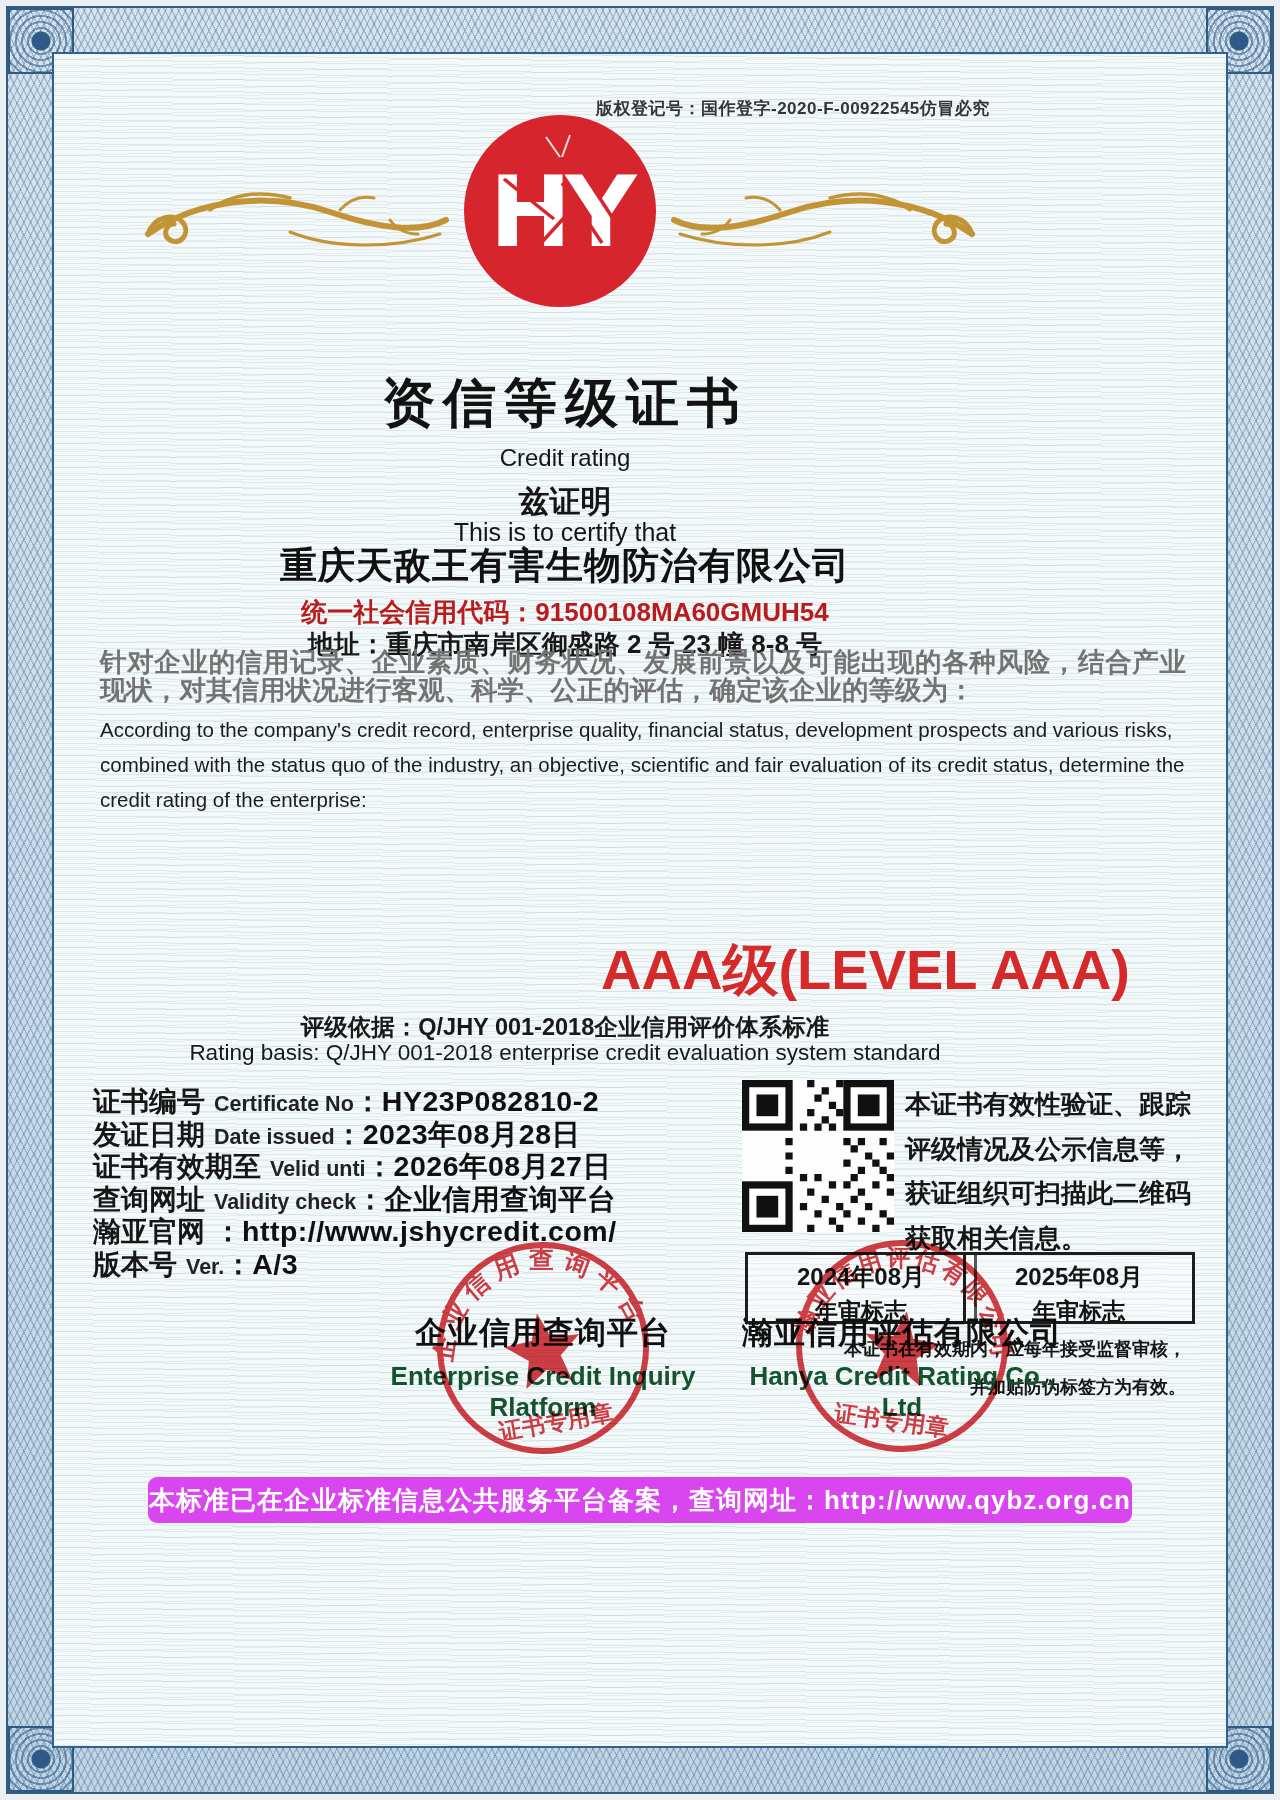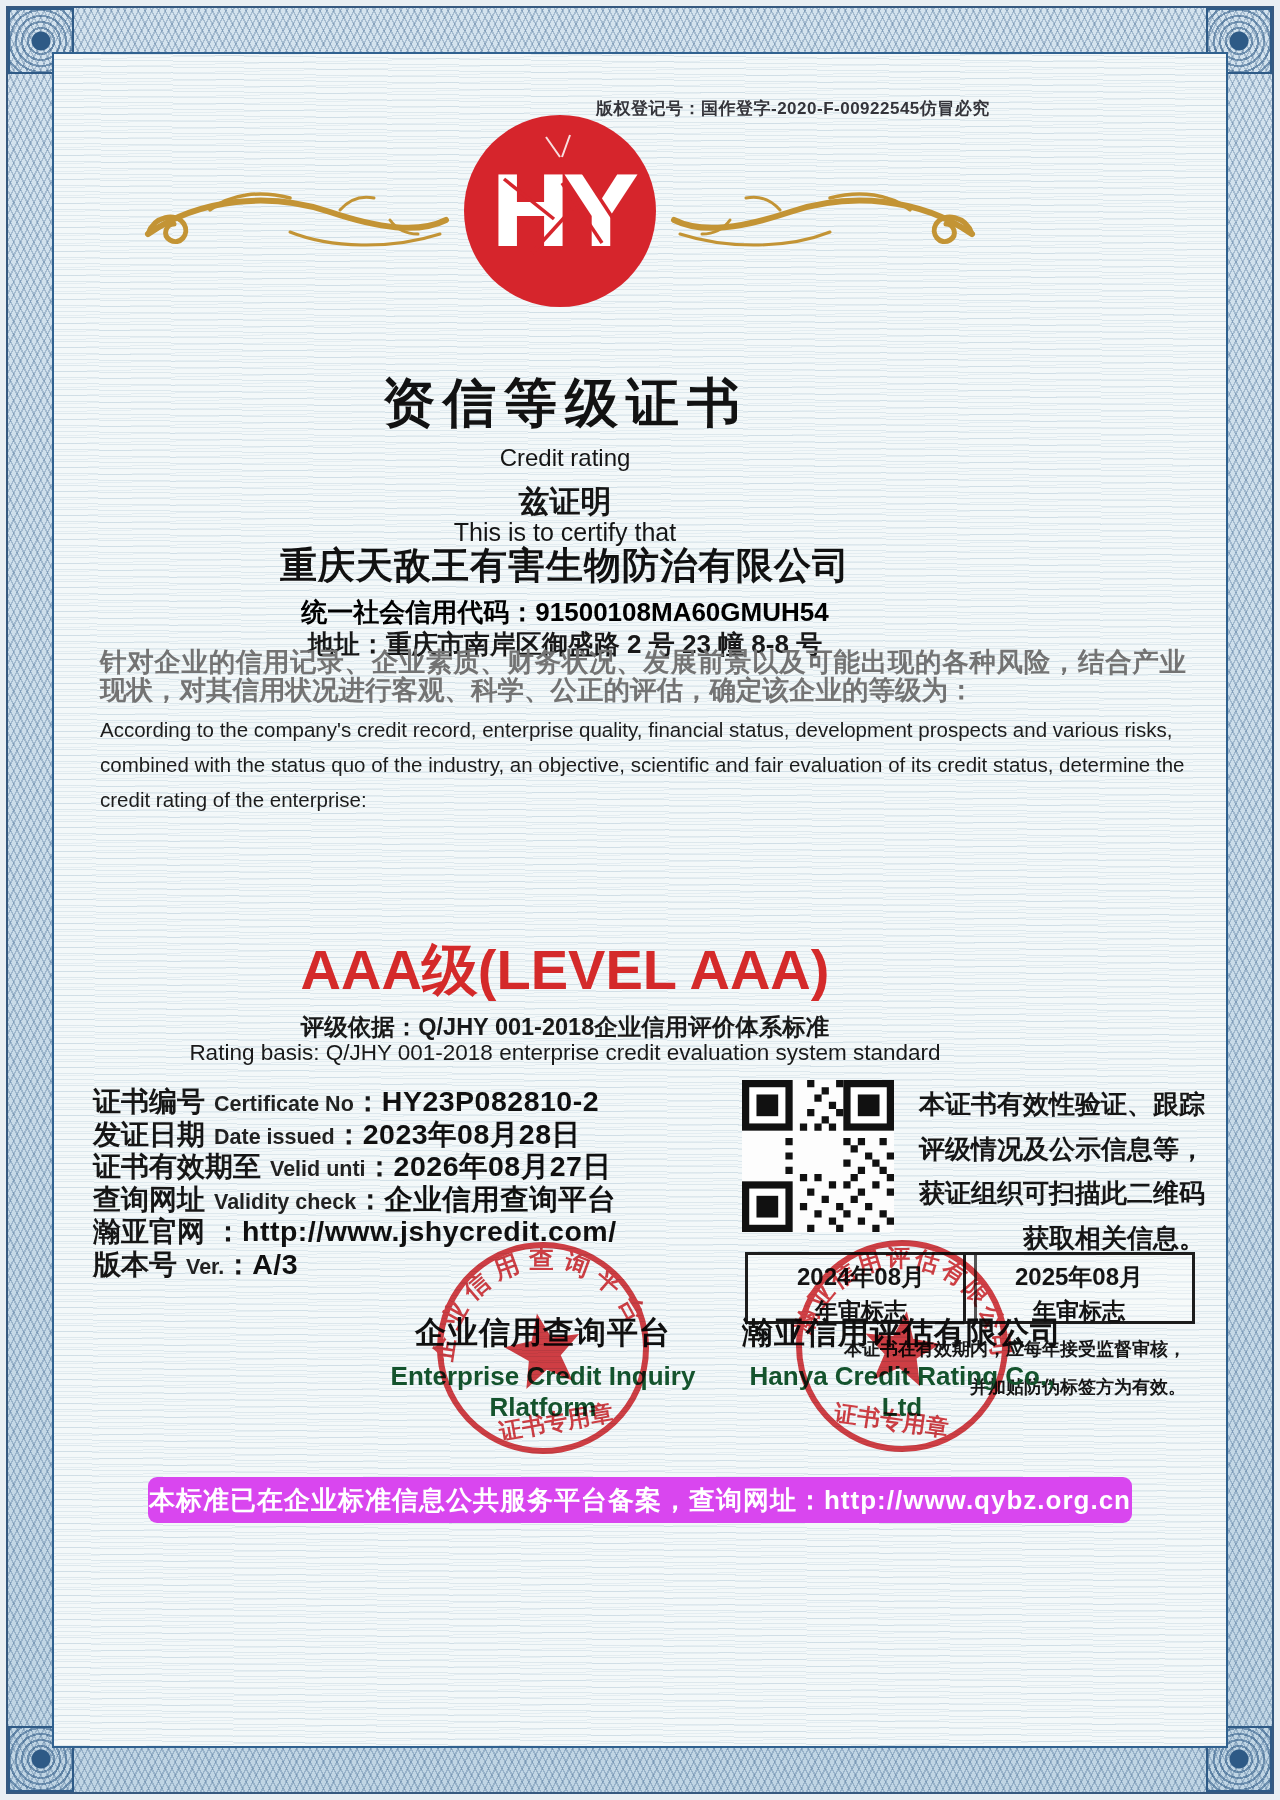--- a/index.html
+++ b/index.html
@@ -41,41 +41,41 @@
   .copyright{top:97px;left:596px;font-size:17px;font-weight:600;color:#34343a;letter-spacing:.5px;}
   .logo-wrap{top:113px;left:462px;width:196px;height:196px;}
   .flourish{top:176px;width:312px;height:96px;}
   .flourish.left{left:140px;}
   .flourish.right{left:668px;transform:scaleX(-1);}
   .title-zh{top:324px;font-size:53px;font-weight:800;letter-spacing:8px;color:#121212;}
   .title-en{top:400px;font-size:24px;font-weight:500;color:#151515;}
   .certify-zh{top:437px;font-size:31px;font-weight:600;color:#151515;}
   .certify-en{top:474px;font-size:25px;font-weight:500;color:#151515;}
   .company-name{top:497px;font-size:37px;font-weight:800;color:#111;letter-spacing:1px;}
-  .credit-code{top:551px;font-size:26px;font-weight:600;color:#000000;}
+  .credit-code{top:551px;font-size:26px;font-weight:600;color:#b91c1c;}
   .address{top:583px;font-size:26px;font-weight:600;color:#181818;}
   
   .statement{top:648px;left:100px;width:1086px;}
   .statement .zh{font-size:26.5px;line-height:28px;font-weight:600;color:#737373;text-align:justify;}
   .statement .en{margin-top:8px;font-size:20.5px;line-height:35px;font-weight:500;color:#1c1c1c;}
   
-  .rating-level{top:889px;font-size:56px;font-weight:800;color:#d42a2a;letter-spacing:0px;}
+  .rating-level{top:889px;font-size:56px;font-weight:800;color:#d42a2a;letter-spacing:0px;text-align:right;}
   .basis-zh{top:967px;font-size:23.5px;font-weight:600;color:#191919;}
   .basis-en{top:996px;font-size:22.5px;font-weight:500;color:#191919;}
   
   .details{top:1083px;left:93px;}
   .detail-line{height:32.6px;display:flex;align-items:baseline;white-space:nowrap;}
   .d-zh{font-size:28px;font-weight:700;color:#161616;}
   .d-en{font-size:21.5px;font-weight:600;color:#222;margin-left:9px;}
   .d-sep{font-size:28px;font-weight:700;color:#161616;}
   .d-val{font-size:28.5px;font-weight:600;color:#101010;letter-spacing:.5px;}
   
   .qr{top:1080px;left:742px;width:152px;height:152px;}
   .qr-note{top:1082px;left:905px;width:300px;}
-  .qr-note div{font-size:26px;line-height:44.5px;font-weight:600;color:#161616;white-space:nowrap;text-align:right;}
+  .qr-note div{font-size:26px;line-height:44.5px;font-weight:600;color:#161616;white-space:nowrap;}
   .review-box{top:1252px;width:232px;height:72px;border:3px solid #1d1d1d;box-sizing:border-box;text-align:center;background:rgba(255,255,255,.25);}
   .review-box.b1{left:745px;}
   .review-box.b2{left:963px;}
   .review-box .m{font-size:24px;font-weight:700;color:#141414;margin-top:6px;}
   .review-box .l{font-size:23px;font-weight:700;color:#141414;margin-top:3px;}
   .validity-note{top:1330px;left:600px;width:586px;text-align:right;}
   .validity-note div{font-size:18px;line-height:38px;font-weight:600;color:#161616;}
   
   .issuer{width:340px;text-align:center;}
   .issuer.left{top:1312px;left:373px;}

